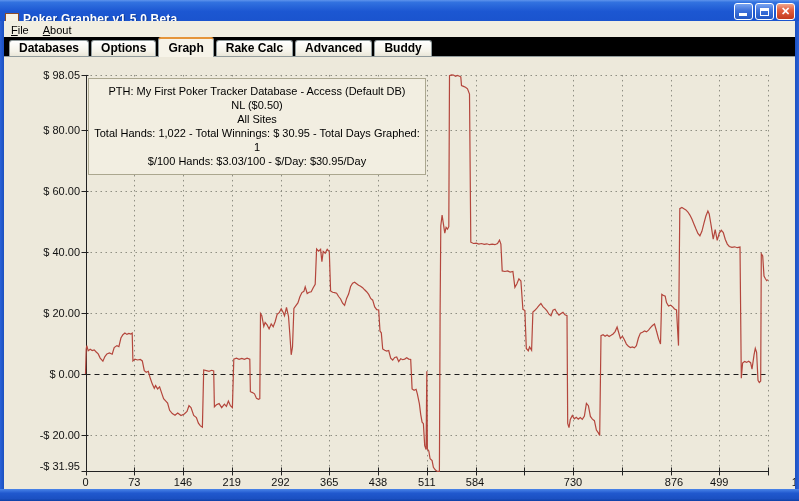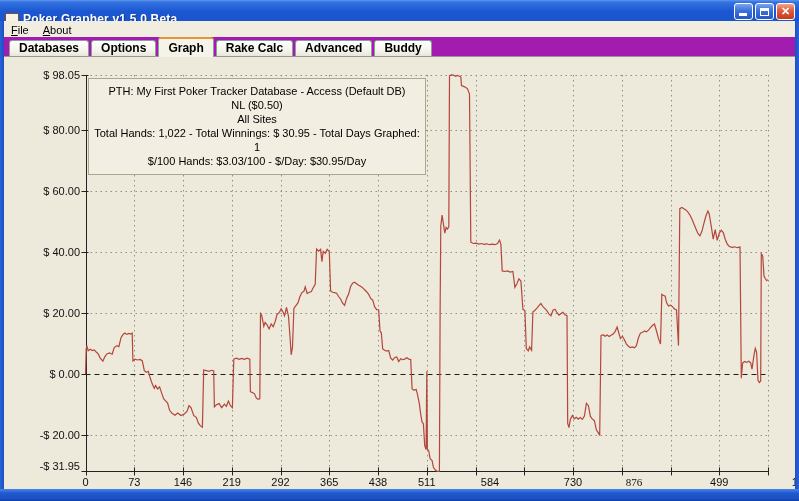--- a/index.html
+++ b/index.html
@@ -25,21 +25,21 @@
   .glyph-max { width:9px; height:8px; border:1px solid #fff; border-top:3px solid #fff; }
   .glyph-close { color:#fff; font-size:11px; font-weight:bold; line-height:1; }
 
   
   .menubar { position:absolute; left:4px; top:21px; width:791px; height:16px;
     background:#F1EEE1; display:flex; align-items:flex-end; font-size:11px; color:#000; }
   .menu-item { padding:1px 7px; cursor:default; }
   .menubar u { text-decoration:underline; }
 
   .tabstrip { position:absolute; left:4px; top:37px; width:791px; height:20px;
-    background:#a21caf; border-bottom:1px solid #919B9C; display:flex; align-items:flex-end; padding-left:5px; }
+    background:#000000; border-bottom:1px solid #919B9C; display:flex; align-items:flex-end; padding-left:5px; }
   .tab { position:relative; height:16px; line-height:15px; padding:0 9px; margin-right:2px;
     font-size:12px; font-weight:bold; color:#000;
     background:linear-gradient(180deg,#ffffff 0%,#f4f2e8 70%,#e9e6d8 100%);
     border:1px solid #919B9C; border-bottom:none; border-radius:3px 3px 0 0; }
   .tab.selected { height:20px; line-height:19px; margin-bottom:-1px; z-index:2;
     background:#F6F3E8; border-top:2px solid #E5953A; }
 
   
   .page { position:absolute; left:4px; top:57px; width:791px; height:432px; background:#EDE9DB; }
   .page svg { position:absolute; left:0; top:0; }
@@ -159,25 +159,25 @@
       <div class="ylabel" style="top: 372px;">-$ 20.00</div>
       <div class="ylabel" style="top: 403.447px;">-$ 31.95</div>
       <div class="xlabel" style="left: 81.5px; top: 419.447px;">0</div>
       <div class="xlabel" style="left: 130.25px; top: 419.447px;">73</div>
       <div class="xlabel" style="left: 179px; top: 419.447px;">146</div>
       <div class="xlabel" style="left: 227.75px; top: 419.447px;">219</div>
       <div class="xlabel" style="left: 276.5px; top: 419.447px;">292</div>
       <div class="xlabel" style="left: 325.25px; top: 419.447px;">365</div>
       <div class="xlabel" style="left: 374px; top: 419.447px;">438</div>
       <div class="xlabel" style="left: 422.75px; top: 419.447px;">511</div>
-      <div class="xlabel" style="left: 486px; top: 419.447px;">584</div>
+      <div class="xlabel" style="left: 471px; top: 419.447px;">584</div>
       <div class="xlabel" style="left: 520.25px; top: 419.447px; margin-top: 32px;">657</div>
       <div class="xlabel" style="left: 569px; top: 419.447px;">730</div>
       <div class="xlabel" style="left: 617.75px; top: 441px;">803</div>
-      <div class="xlabel" style="left: 630px; top: 419.447px; font-family: Liberation Serif, serif;">876</div>
+      <div class="xlabel" style="left: 670px; top: 419.447px;">876</div>
       <div class="xlabel" style="left: 715.25px; top: 419.447px;">499</div>
       <div class="xlabel" style="left: 764px; top: 419.447px; margin-left: 36px;">1022</div>
     </div>
 
   <div class="b-left"></div>
   <div class="b-right"></div>
   <div class="b-bottom"></div>
 </div>
 
 </body></html>

